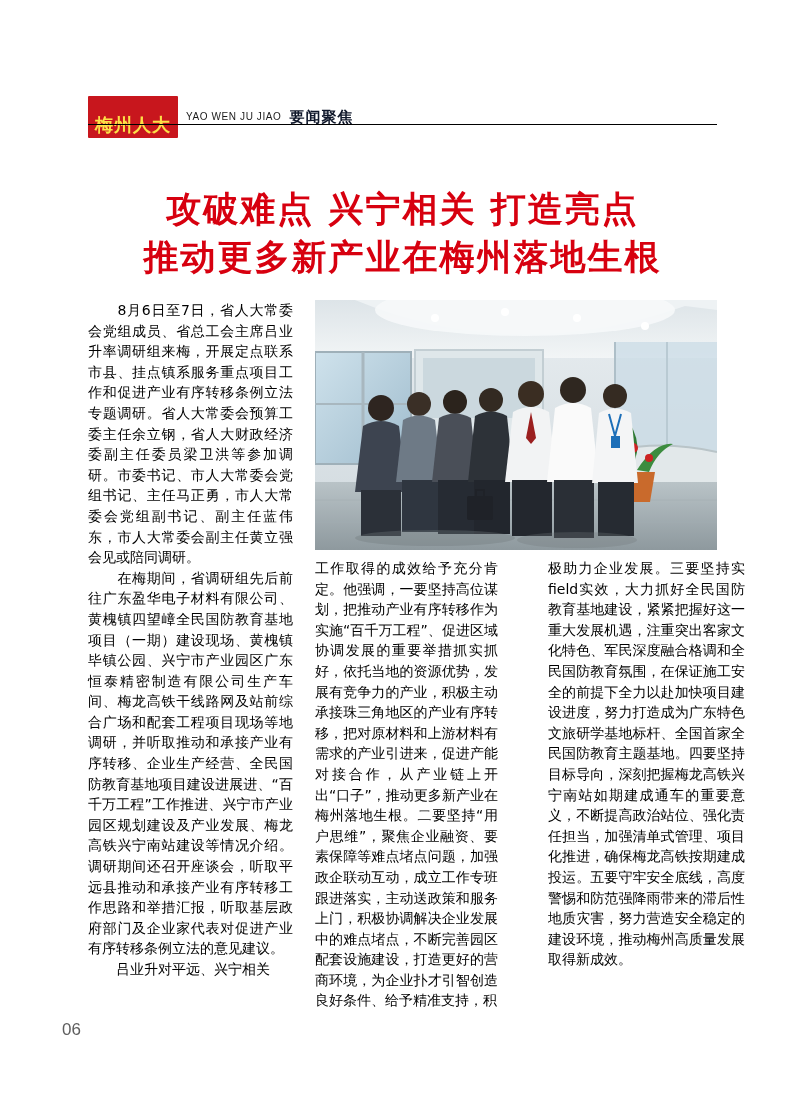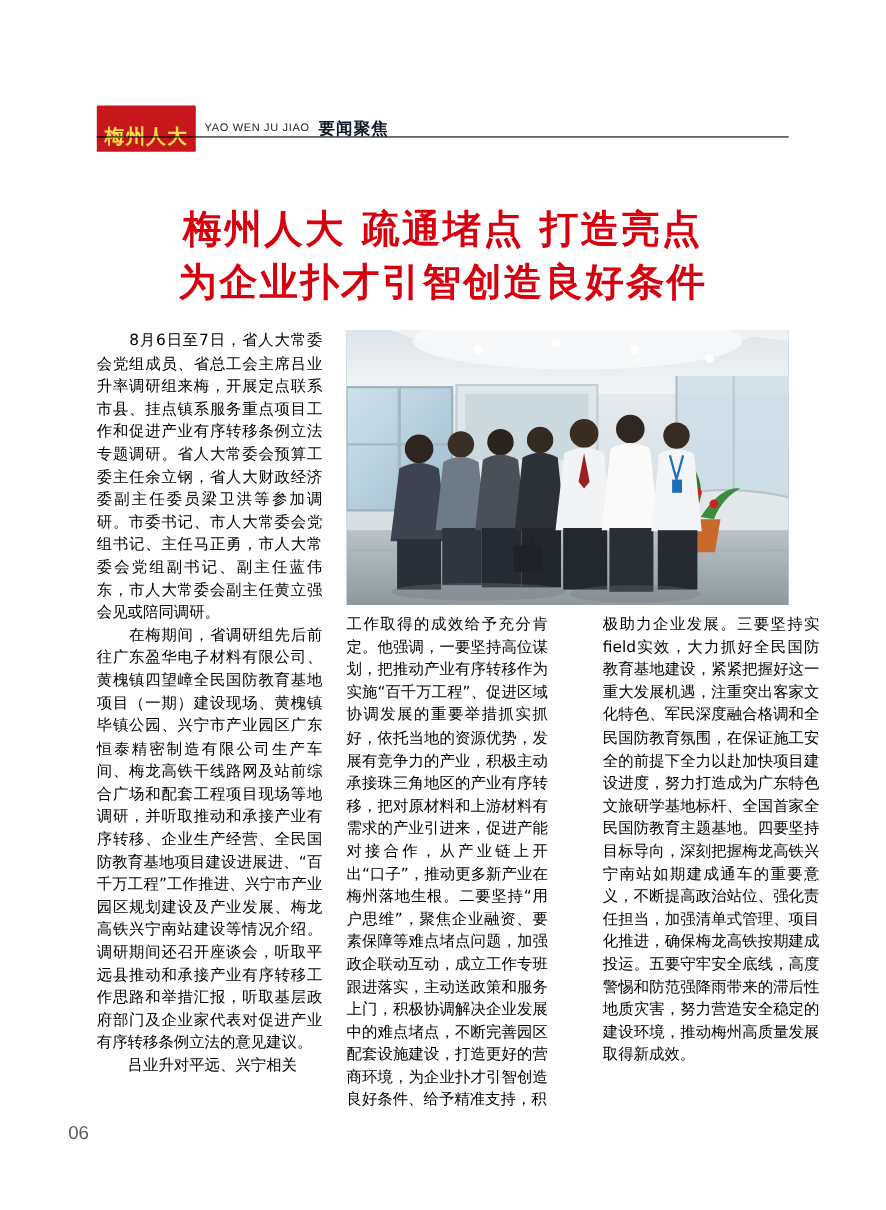--- a/index.html
+++ b/index.html
@@ -161,22 +161,22 @@
 
 <div class="page">
 
   <div class="masthead">
     <span class="mh-logo">梅州人大</span>
     <span class="mh-pinyin">YAO WEN JU JIAO</span>
     <span class="mh-cn">要闻聚焦</span>
   </div>
   <div class="mh-rule"></div>
 
-  <div class="headline headline-1">梅州人大 疏通堵点 打造亮点</div>
-  <div class="headline headline-2">为企业扑才引智创造良好条件</div>
+  <div class="headline headline-1">攻破难点 兴宁相关 打造亮点</div>
+  <div class="headline headline-2">推动更多新产业在梅州落地生根</div>
 
   <div class="photo">
     <svg width="402" height="250" viewBox="0 0 402 250">
       <defs>
         <linearGradient id="wallg" x1="0" y1="0" x2="0" y2="1">
           <stop offset="0%" stop-color="#e9eef1"></stop>
           <stop offset="100%" stop-color="#cfd8dd"></stop>
         </linearGradient>
         <linearGradient id="ceilg" x1="0" y1="0" x2="0" y2="1">
           <stop offset="0%" stop-color="#dde4e8"></stop>

